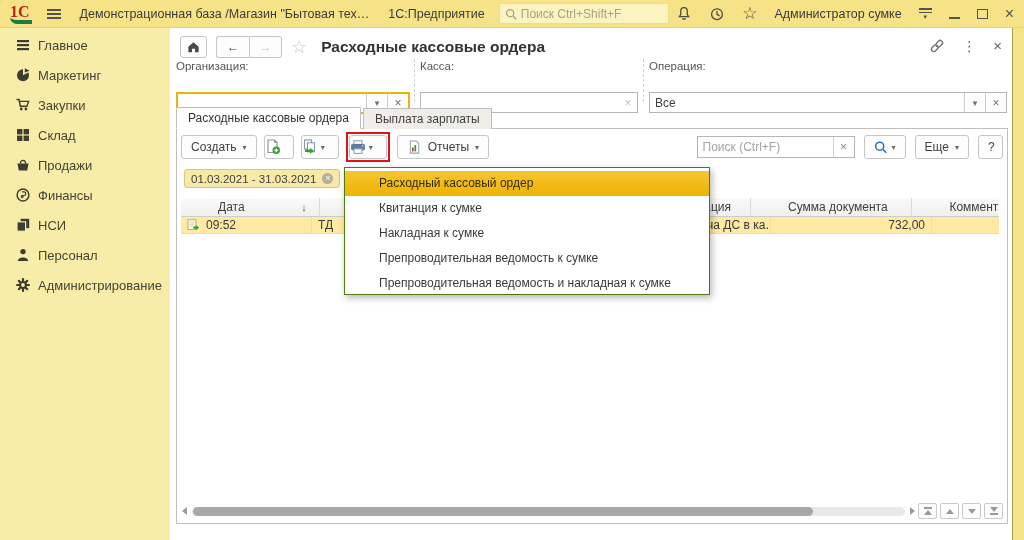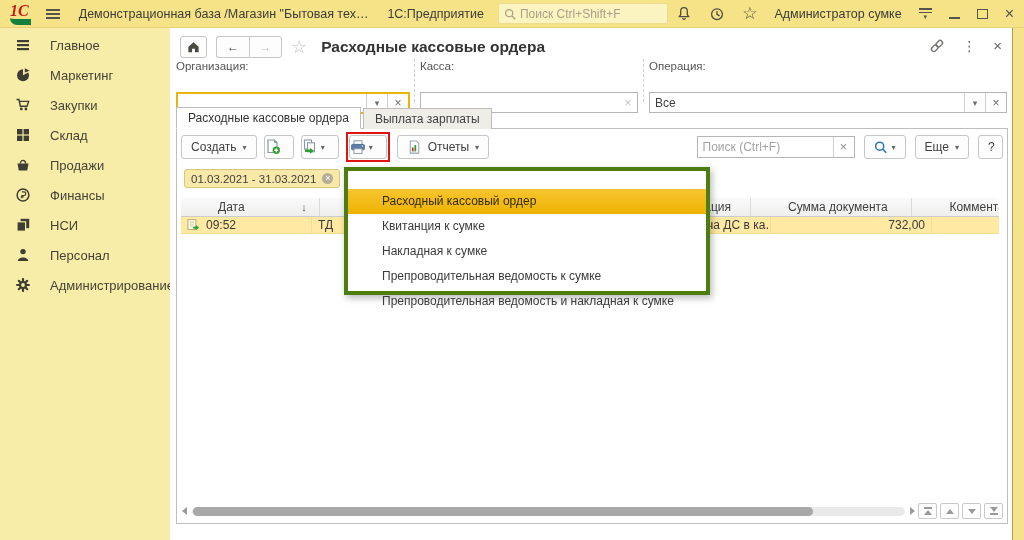--- a/index.html
+++ b/index.html
@@ -2,43 +2,43 @@
 <html><head>
 <meta charset="utf-8">
 <style>
   html,body{margin:0;padding:0;background:#fff;}
   .screen{position:relative;width:1024px;height:540px;overflow:hidden;
     font-family:"Liberation Sans",sans-serif;font-size:12px;color:#3f3f3f;background:#fff;}
 
   
   .titlebar{position:absolute;left:0;top:0;width:1024px;height:28px;background:#f6e287;
     border-bottom:1px solid #e6d277;box-sizing:border-box;display:flex;align-items:center;white-space:nowrap;}
-  .logo{margin-left:10px;font-family:"Liberation Serif",serif;font-style:italic;font-weight:bold;
-    font-size:16px;color:#c2201d;border-bottom:6px solid #15803d;border-bottom-left-radius:7px;
+  .logo{margin-left:10px;font-family:"Liberation Serif",serif;font-weight:bold;
+    font-size:16px;color:#c2201d;border-bottom:4px solid #15803d;border-bottom-left-radius:7px;
     padding:0 2px 0 0;line-height:16px;}
   .hamburger{margin-left:15px;display:flex;flex-direction:column;gap:2px;cursor:pointer;}
   .hamburger i{display:block;width:14px;height:2px;background:#55544c;}
   .tb-title{margin-left:19px;display:flex;gap:19px;color:#3c3c38;font-size:12.5px;}
   .tb-search{margin-left:14px;width:158px;height:19px;background:#fbf3c0;border:1px solid #ecdd92;
     border-radius:2px;display:flex;align-items:center;gap:4px;padding:0 5px;}
   .tb-search svg{flex:none;}
   .tb-search input{flex:1;min-width:0;background:transparent;border:0;outline:0;font:inherit;color:#8e8a72;padding:0;}
   .tb-search input::placeholder{color:#a7a187;}
   .tb-icons{margin-left:auto;margin-right:10px;display:flex;align-items:center;gap:17px;}
   .tb-user{font-size:12.5px;color:#3c3c38;}
   .lines-caret{display:flex;flex-direction:column;align-items:center;gap:2px;}
   .lines-caret i{display:block;width:13px;height:1.5px;background:#55544c;}
   .lines-caret .cd{font-size:7px;color:#55544c;line-height:4px;}
   .win-min{width:11px;height:2px;background:#55544c;margin-top:8px;}
   .win-max{width:9px;height:8px;border:1.6px solid #55544c;}
   .win-close{font-size:16px;color:#55544c;line-height:14px;}
 
   
   .sidebar{position:absolute;left:0;top:28px;width:170px;height:512px;background:#f8eda8;padding-top:2px;box-sizing:border-box;}
-  .side-item{height:30px;display:flex;align-items:center;gap:20px;padding-left:16px;font-size:13px;color:#454338;cursor:pointer;}
+  .side-item{height:30px;display:flex;align-items:center;gap:8px;padding-left:16px;font-size:13px;color:#454338;cursor:pointer;}
   .side-item svg{flex:none;}
 
   .right-strip{position:absolute;left:1012px;top:28px;width:12px;height:512px;background:#f5e389;border-left:1px solid #a89d56;box-sizing:border-box;}
 
   
   .main{position:absolute;left:170px;top:28px;width:842px;height:512px;background:#fff;}
 
   .page-header{position:absolute;left:10px;top:8px;height:22px;display:flex;align-items:center;gap:9px;}
   .btn{display:inline-flex;align-items:center;justify-content:center;background:#fdfdfd;border:1px solid #c6c6c6;
     border-radius:3px;height:22px;box-sizing:border-box;color:#3f3f3f;cursor:pointer;}
@@ -121,22 +121,22 @@
   .sb-arr.r{border-left:5px solid #9a9a9a;}
   .sb-track{flex:1;height:9px;background:#e9e9e9;border-radius:5px;margin:0 5px;position:relative;cursor:pointer;}
   .sb-thumb{position:absolute;left:1px;top:0;height:9px;width:87%;background:#a8a8a8;border-radius:5px;cursor:grab;}
   .nbtn{width:19px;height:16px;border:1px solid #c9c9c9;border-radius:2px;background:#fdfdfd;margin-left:3px;
     display:flex;flex-direction:column;align-items:center;justify-content:center;gap:1px;cursor:pointer;box-sizing:border-box;}
   .tri-up{width:0;height:0;border-left:4px solid transparent;border-right:4px solid transparent;border-bottom:5px solid #9a9a9a;}
   .tri-down{width:0;height:0;border-left:4px solid transparent;border-right:4px solid transparent;border-top:5px solid #9a9a9a;}
   .nbar{width:8px;height:2px;background:#9a9a9a;}
 
   
-  .menu{position:absolute;left:174px;top:139px;width:366px;height:128px;background:#fff;border:4px solid #4d7c0f;
-    box-shadow:2px 3px 7px rgba(0,0,0,0.28);z-index:10;box-sizing:border-box;padding:18px 0;}
+  .menu{position:absolute;left:174px;top:139px;width:366px;height:128px;background:#fff;border:1px solid #4d7c0f;
+    box-shadow:2px 3px 7px rgba(0,0,0,0.28);z-index:10;box-sizing:border-box;padding:3px 0;}
   .mi{height:25px;line-height:25px;padding-left:34px;font-size:12px;color:#3a3a3a;white-space:nowrap;cursor:pointer;overflow:hidden;}
   .mi.hl{background:linear-gradient(#f7c52f,#eeb203);color:#332c00;}
 </style>
 </head>
 <body>
 
 <div class="screen">
 
   <div class="titlebar">
     <span class="logo">1С</span>

